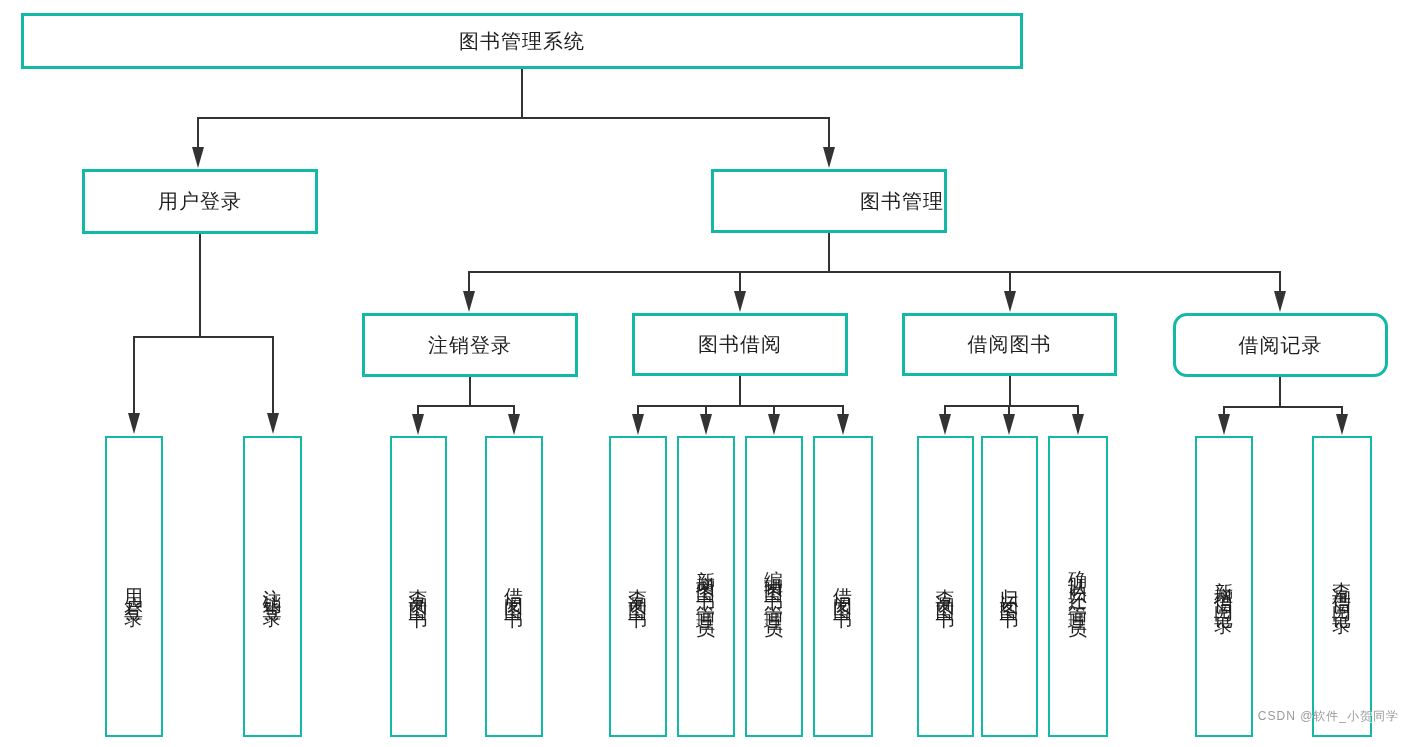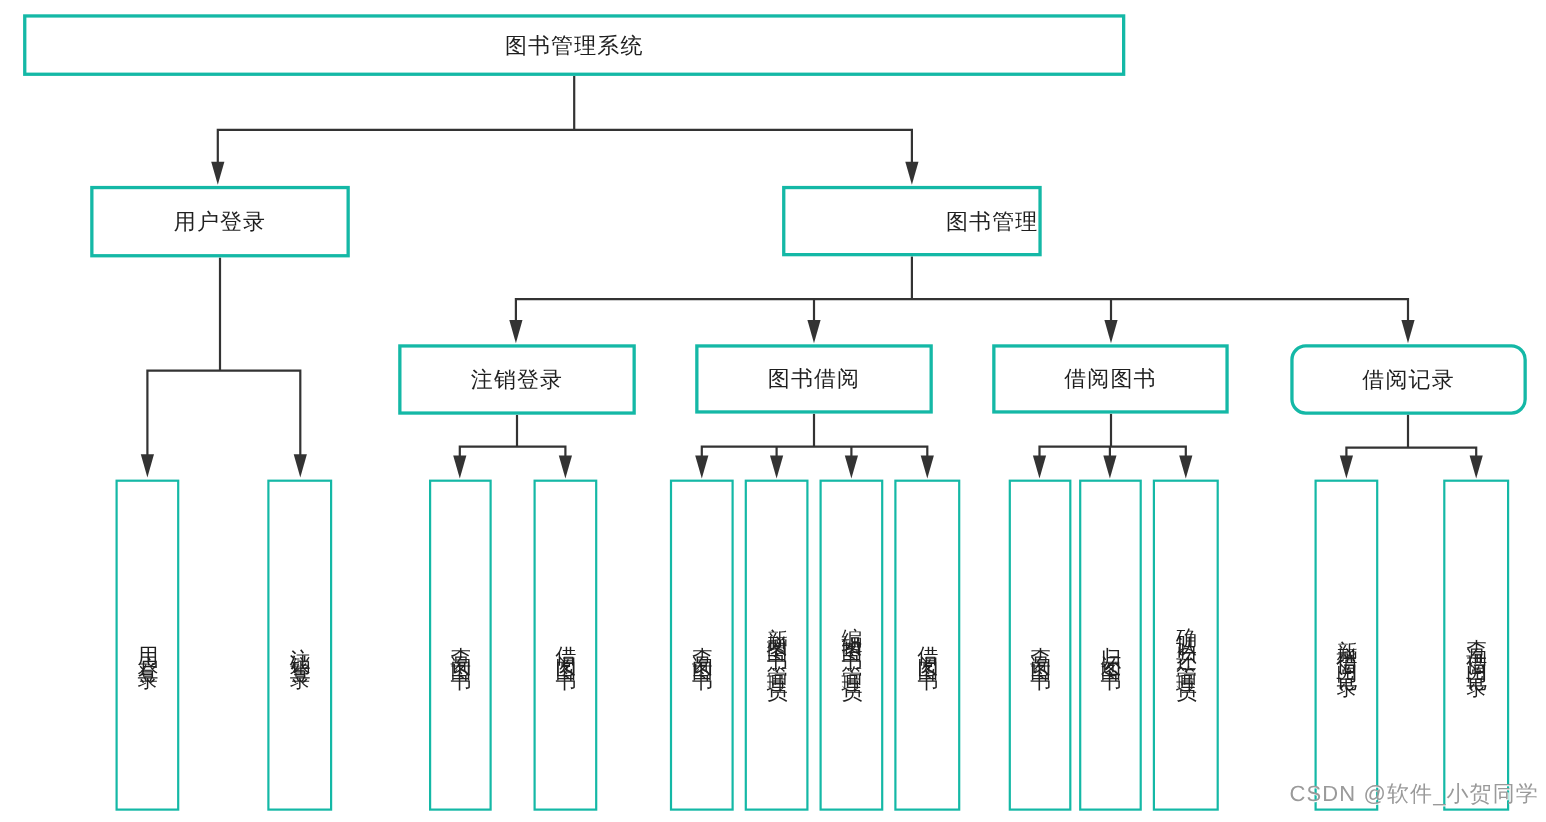--- a/index.html
+++ b/index.html
@@ -42,21 +42,21 @@
     writing-mode: vertical-rl;
     text-orientation: upright;
     letter-spacing: 7px;
     font-size: 19px;
     line-height: 1;
   }
   .watermark {
     position: absolute;
     right: 6px;
     top: 708px;
-    font-size: 20px;
+    font-size: 12px;
     color: #9a9a9a;
     letter-spacing: 1px;
     text-shadow: 1px 1px 0 #ffffff;
     white-space: nowrap;
   }
 </style>
 </head>
 <body>
 
 <div id="stage">

